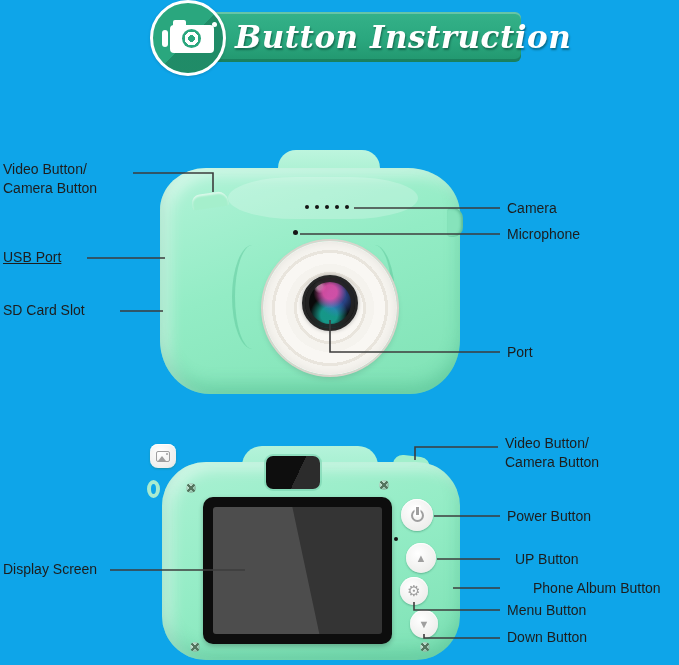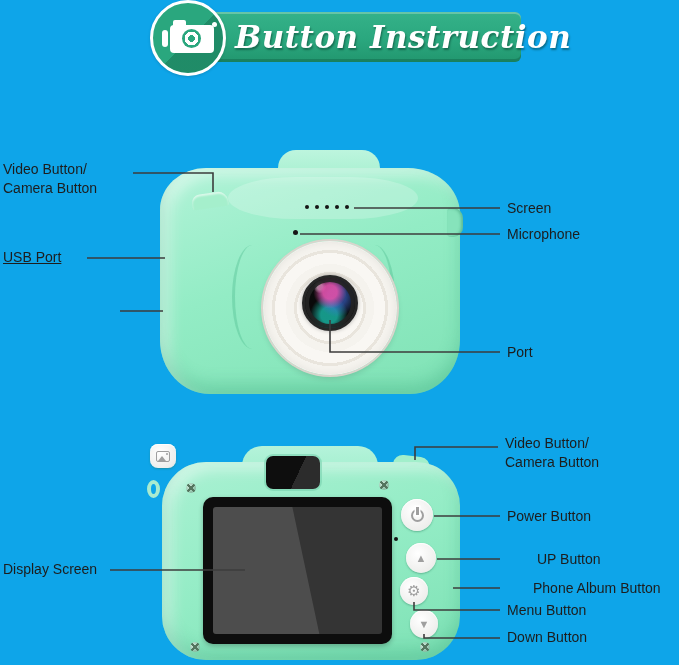--- a/index.html
+++ b/index.html
@@ -179,30 +179,31 @@
     <div class="btn btn-down">
       <span>▼</span>
     </div>
   </div>
 
   <div class="lbl" style="left:3px;top:160px;">
     <span>Video Button/</span><br>
     <span>Camera Button</span>
   </div>
   <div class="lbl" style="left:3px;top:248px;text-decoration:underline;">USB Port</div>
-  <div class="lbl" style="left:507px;top:199px;">Screen</div>
+  <div class="lbl" style="left:3px;top:301px;">SD Card Slot</div>
+  <div class="lbl" style="left:507px;top:199px;">Camera</div>
   <div class="lbl" style="left:507px;top:225px;">Microphone</div>
   <div class="lbl" style="left:507px;top:343px;">Port</div>
 
   <div class="lbl" style="left:505px;top:434px;">
     <span>Video Button/</span><br>
     <span>Camera Button</span>
   </div>
   <div class="lbl" style="left:507px;top:507px;">Power Button</div>
-  <div class="lbl" style="left:537px;top:550px;">UP Button</div>
+  <div class="lbl" style="left:515px;top:550px;">UP Button</div>
   <div class="lbl" style="left:533px;top:579px;">Phone Album Button</div>
   <div class="lbl" style="left:507px;top:628px;">Down Button</div>
   <div class="lbl" style="left:507px;top:601px;">Menu Button</div>
   <div class="lbl" style="left:3px;top:560px;">Display Screen</div>
 
   <svg class="callouts" width="679" height="665">
     <g fill="none" stroke="#3c3c3c" stroke-width="1.6">
       <polyline points="133,173 213,173 213,192"></polyline>
       <polyline points="87,258 165,258"></polyline>
       <polyline points="120,311 163,311"></polyline>

